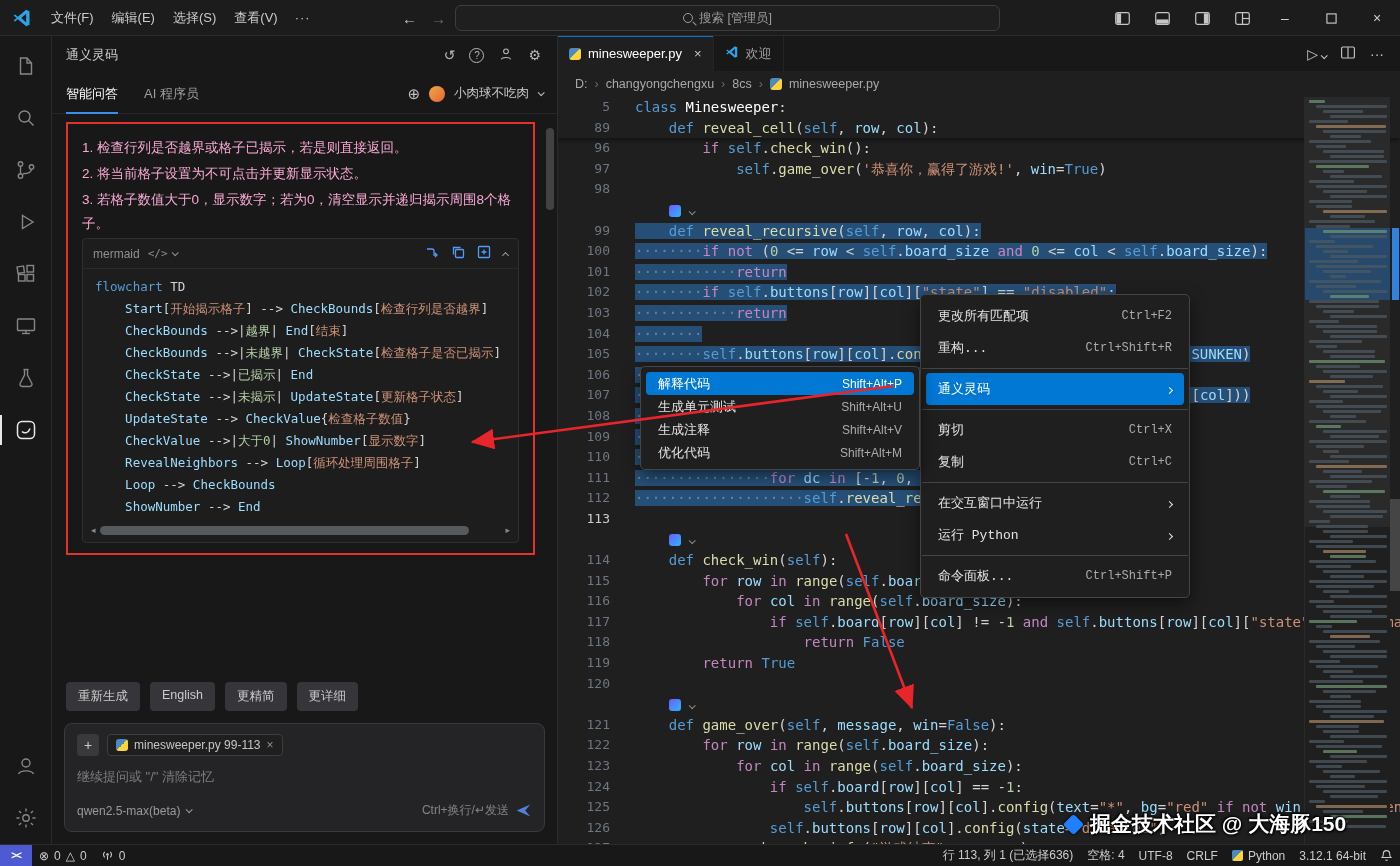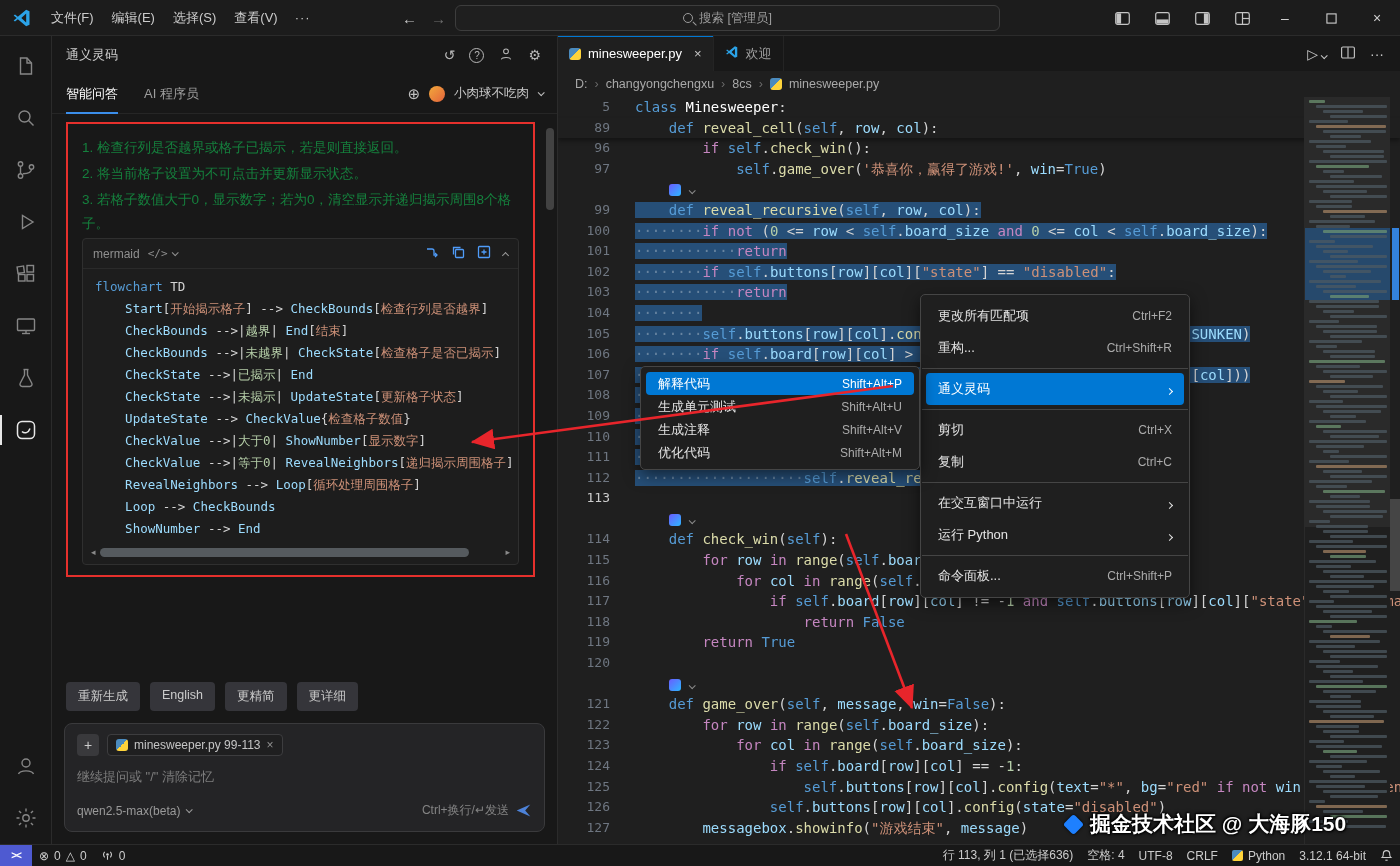--- a/index.html
+++ b/index.html
@@ -44,21 +44,21 @@
   .s-tab.active::after { content:""; position:absolute; left:0; right:0; bottom:0; height:2px; background:#3b8eea; }
   .tabs-right { margin-left:auto; display:flex; align-items:center; gap:9px; color:#c0c0c0; }
   .plus-circ { font-size:15px; color:#c0c0c0; }
   .avatar { width:16px; height:16px; border-radius:50%; background:linear-gradient(135deg,#f2a93b,#e4633c); display:inline-block; }
   .user-name { font-size:12.5px; color:#cccccc; }
   .chev { width:5px; height:5px; border-right:1.4px solid currentColor; border-bottom:1.4px solid currentColor; display:inline-block; transform:rotate(45deg) translateY(-1px); }
   .chev-right { transform:rotate(-45deg); }
 
   .sidebar-content { flex:1; position:relative; overflow:hidden; }
   .answer-box { margin:8px 22px 0 14px; border:2px solid #e5302c; padding:12px 14px 10px; }
-  .ans-li { color:#15803d; font-size:13.5px; line-height:24px; margin-bottom:2px; }
+  .ans-li { color:#f9a8d4; font-size:13.5px; line-height:24px; margin-bottom:2px; }
   .answer-heading { color:#ffffff; font-size:21px; font-weight:700; margin:14px 0 12px; }
   .code-block { background:#1d1d1d; border:1px solid #2f2f2f; border-radius:4px; }
   .cb-header { height:30px; display:flex; align-items:center; gap:8px; padding:0 10px; border-bottom:1px solid #2a2a2a; color:#8f8f8f; font-size:12px; }
   .cb-toggle { color:#8f8f8f; font-family:"DejaVu Sans Mono",monospace; font-size:11px; display:flex; align-items:center; gap:4px; }
   .cb-icons { margin-left:auto; display:flex; align-items:center; gap:12px; color:#4f9cf9; }
   .cb-icons svg { width:14px; height:14px; }
   .cb-body { padding:7px 0 2px; }
   .m-line { padding:0 12px; height:22px; line-height:22px; font-family:"DejaVu Sans Mono",monospace; font-size:12.5px; white-space:pre; }
   .hscroll { display:flex; align-items:center; gap:4px; margin:5px 8px 7px; height:10px; color:#8a8a8a; font-size:9px; }
   .hscroll .track { flex:1; height:9px; position:relative; }
@@ -115,21 +115,21 @@
   .statusbar { height:22px; background:#181818; border-top:1px solid #2b2b2b; display:flex; align-items:center; font-size:12px; color:#cccccc; }
   .remote-tile { width:32px; height:21px; background:#4e5ad1; color:#fff; display:flex; align-items:center; justify-content:center; font-size:10px; font-weight:bold; letter-spacing:-1px; }
   .sb-item { padding:0 7px; display:flex; align-items:center; gap:5px; height:22px; cursor:pointer; }
   .sb-glyph { font-size:12px; }
   .sb-right { margin-left:auto; display:flex; align-items:center; }
   .sb-item svg { width:13px; height:13px; }
   .pyicon-s { width:11px; height:11px; border-radius:2px; background:linear-gradient(135deg,#4b8bbe 50%,#ffd43b 50%); display:inline-block; }
 
   
   .menu { position:absolute; background:#1f1f1f; border:1px solid #454545; border-radius:5px; box-shadow:0 5px 16px rgba(0,0,0,.55); padding:5px 0; z-index:50; font-size:13px; color:#e4e4e4; }
-  #context-menu { left:920px; top:294px; width:270px; }
+  #context-menu { left:920px; top:294px; width:270px;font-family:Liberation Mono, monospace; }
   #tongyi-menu { left:640px; top:366px; width:280px; }
   .menu-row { display:flex; align-items:center; padding:0 12px; margin:0 5px; border-radius:4px; cursor:pointer; }
   #context-menu .menu-row { height:32px; }
   #tongyi-menu .menu-row { height:23px; }
   .menu-row.active { background:#0078d4; color:#ffffff; }
   .menu-short { margin-left:auto; color:#ababab; font-size:12px; }
   .menu-row.active .menu-short { color:#ffffff; }
   .menu-arrow { margin-left:auto; }
   .menu-sep { height:1px; background:#454545; margin:4px 1px; }
 
@@ -325,21 +325,20 @@
             </div>
             <div class="cb-body" id="mermaid-body">
                 <div class="m-line"><span class="tok-kw">flowchart</span><span class="tok-pl"> TD</span></div>
                 <div class="m-line"><span class="tok-pl">    </span><span class="tok-var">Start</span><span class="tok-pl">[</span><span class="tok-str">开始揭示格子</span><span class="tok-pl">] --&gt; </span><span class="tok-var">CheckBounds</span><span class="tok-pl">[</span><span class="tok-str">检查行列是否越界</span><span class="tok-pl">]</span></div>
                 <div class="m-line"><span class="tok-pl">    </span><span class="tok-var">CheckBounds</span><span class="tok-pl"> --&gt;|</span><span class="tok-num">越界</span><span class="tok-pl">| </span><span class="tok-var">End</span><span class="tok-pl">[</span><span class="tok-str">结束</span><span class="tok-pl">]</span></div>
                 <div class="m-line"><span class="tok-pl">    </span><span class="tok-var">CheckBounds</span><span class="tok-pl"> --&gt;|</span><span class="tok-num">未越界</span><span class="tok-pl">| </span><span class="tok-var">CheckState</span><span class="tok-pl">[</span><span class="tok-str">检查格子是否已揭示</span><span class="tok-pl">]</span></div>
                 <div class="m-line"><span class="tok-pl">    </span><span class="tok-var">CheckState</span><span class="tok-pl"> --&gt;|</span><span class="tok-num">已揭示</span><span class="tok-pl">| </span><span class="tok-var">End</span></div>
                 <div class="m-line"><span class="tok-pl">    </span><span class="tok-var">CheckState</span><span class="tok-pl"> --&gt;|</span><span class="tok-num">未揭示</span><span class="tok-pl">| </span><span class="tok-var">UpdateState</span><span class="tok-pl">[</span><span class="tok-str">更新格子状态</span><span class="tok-pl">]</span></div>
                 <div class="m-line"><span class="tok-pl">    </span><span class="tok-var">UpdateState</span><span class="tok-pl"> --&gt; </span><span class="tok-var">CheckValue</span><span class="tok-pl">{</span><span class="tok-str">检查格子数值</span><span class="tok-pl">}</span></div>
                 <div class="m-line"><span class="tok-pl">    </span><span class="tok-var">CheckValue</span><span class="tok-pl"> --&gt;|</span><span class="tok-num">大于0</span><span class="tok-pl">| </span><span class="tok-var">ShowNumber</span><span class="tok-pl">[</span><span class="tok-str">显示数字</span><span class="tok-pl">]</span></div>
-                <div class="m-line"><span class="tok-pl">    </span><span class="tok-var">CheckValue</span><span class="tok-pl"> --&gt;|</span><span class="tok-num">等于0</span><span class="tok-pl">| </span><span class="tok-var">RevealNeighbors</span><span class="tok-pl">[</span><span class="tok-str">递归揭示周围格子</span><span class="tok-pl">]</span></div>
                 <div class="m-line"><span class="tok-pl">    </span><span class="tok-var">RevealNeighbors</span><span class="tok-pl"> --&gt; </span><span class="tok-var">Loop</span><span class="tok-pl">[</span><span class="tok-str">循环处理周围格子</span><span class="tok-pl">]</span></div>
                 <div class="m-line"><span class="tok-pl">    </span><span class="tok-var">Loop</span><span class="tok-pl"> --&gt; </span><span class="tok-var">CheckBounds</span></div>
                 <div class="m-line"><span class="tok-pl">    </span><span class="tok-var">ShowNumber</span><span class="tok-pl"> --&gt; </span><span class="tok-var">End</span></div>
               </div>
             <div class="hscroll">
               <span>◂</span>
               <span class="track">
                   <span class="thumb"></span>
                 </span>
               <span>▸</span>
@@ -408,20 +407,21 @@
           <span class="crumb-sep">›</span>
           <span class="pyicon"></span>
           <span class="crumb">minesweeper.py</span>
         </div>
       <div class="code-area">
         <div id="code-lines">
             <div class="code-row sticky"><span class="ln">5</span><span><span class="tok-kw">class </span><span class="tok-cls">Minesweeper</span><span class="tok-pl">:</span></span></div>
             <div class="code-row sticky sticky-last"><span class="ln">89</span><span><span class="tok-pl">    </span><span class="tok-kw">def </span><span class="tok-fn">reveal_cell</span><span class="tok-pl">(</span><span class="tok-self">self</span><span class="tok-pl">, </span><span class="tok-var">row</span><span class="tok-pl">, </span><span class="tok-var">col</span><span class="tok-pl">):</span></span></div>
             <div class="code-row"><span class="ln">96</span><span><span class="tok-pl">        </span><span class="tok-ctrl">if </span><span class="tok-self">self</span><span class="tok-pl">.</span><span class="tok-fn">check_win</span><span class="tok-pl">():</span></span></div>
             <div class="code-row"><span class="ln">97</span><span><span class="tok-pl">            </span><span class="tok-self">self</span><span class="tok-pl">.</span><span class="tok-fn">game_over</span><span class="tok-pl">(</span><span class="tok-str">'恭喜你，赢得了游戏!'</span><span class="tok-pl">, </span><span class="tok-var">win</span><span class="tok-pl">=</span><span class="tok-kw">True</span><span class="tok-pl">)</span></span></div>
+            <div class="code-row"><span class="ln">98</span><span></span></div>
             <div class="code-row"><span class="ai-badge"></span><span class="icon-chev"><span class="chev"></span></span></div>
             <div class="code-row"><span class="ln">99</span><span class="sel-span"><span class="tok-pl">    </span><span class="tok-kw">def </span><span class="tok-fn">reveal_recursive</span><span class="tok-pl">(</span><span class="tok-self">self</span><span class="tok-pl">, </span><span class="tok-var">row</span><span class="tok-pl">, </span><span class="tok-var">col</span><span class="tok-pl">):</span></span></div>
             <div class="code-row"><span class="ln">100</span><span class="sel-span"><span class="tok-ws">········</span><span class="tok-ctrl">if </span><span class="tok-ctrl">not </span><span class="tok-pl">(</span><span class="tok-num">0</span><span class="tok-pl"> &lt;= </span><span class="tok-var">row</span><span class="tok-pl"> &lt; </span><span class="tok-self">self</span><span class="tok-pl">.</span><span class="tok-var">board_size</span><span class="tok-ctrl"> and </span><span class="tok-num">0</span><span class="tok-pl"> &lt;= </span><span class="tok-var">col</span><span class="tok-pl"> &lt; </span><span class="tok-self">self</span><span class="tok-pl">.</span><span class="tok-var">board_size</span><span class="tok-pl">):</span></span></div>
             <div class="code-row"><span class="ln">101</span><span class="sel-span"><span class="tok-ws">············</span><span class="tok-ctrl">return</span></span></div>
             <div class="code-row"><span class="ln">102</span><span class="sel-span"><span class="tok-ws">········</span><span class="tok-ctrl">if </span><span class="tok-self">self</span><span class="tok-pl">.</span><span class="tok-var">buttons</span><span class="tok-pl">[</span><span class="tok-var">row</span><span class="tok-pl">][</span><span class="tok-var">col</span><span class="tok-pl">][</span><span class="tok-str">"state"</span><span class="tok-pl">] == </span><span class="tok-str">"disabled"</span><span class="tok-pl">:</span></span></div>
             <div class="code-row"><span class="ln">103</span><span class="sel-span"><span class="tok-ws">············</span><span class="tok-ctrl">return</span></span></div>
             <div class="code-row"><span class="ln">104</span><span class="sel-span"><span class="tok-ws">········</span></span></div>
             <div class="code-row"><span class="ln">105</span><span class="sel-span"><span class="tok-ws">········</span><span class="tok-self">self</span><span class="tok-pl">.</span><span class="tok-var">buttons</span><span class="tok-pl">[</span><span class="tok-var">row</span><span class="tok-pl">][</span><span class="tok-var">col</span><span class="tok-pl">].</span><span class="tok-fn">config</span><span class="tok-pl">(</span><span class="tok-var">state</span><span class="tok-pl">=</span><span class="tok-str">"disabled"</span><span class="tok-pl">, </span><span class="tok-var">relief</span><span class="tok-pl">=</span><span class="tok-var">tk</span><span class="tok-pl">.</span><span class="tok-var">SUNKEN</span><span class="tok-pl">)</span></span></div>
             <div class="code-row"><span class="ln">106</span><span class="sel-span"><span class="tok-ws">········</span><span class="tok-ctrl">if </span><span class="tok-self">self</span><span class="tok-pl">.</span><span class="tok-var">board</span><span class="tok-pl">[</span><span class="tok-var">row</span><span class="tok-pl">][</span><span class="tok-var">col</span><span class="tok-pl">] &gt; </span><span class="tok-num">0</span><span class="tok-pl">:</span></span></div>
             <div class="code-row"><span class="ln">107</span><span class="sel-span"><span class="tok-ws">············</span><span class="tok-self">self</span><span class="tok-pl">.</span><span class="tok-var">buttons</span><span class="tok-pl">[</span><span class="tok-var">row</span><span class="tok-pl">][</span><span class="tok-var">col</span><span class="tok-pl">].</span><span class="tok-fn">config</span><span class="tok-pl">(</span><span class="tok-var">text</span><span class="tok-pl">=</span><span class="tok-fn">str</span><span class="tok-pl">(</span><span class="tok-self">self</span><span class="tok-pl">.</span><span class="tok-var">board</span><span class="tok-pl">[</span><span class="tok-var">row</span><span class="tok-pl">][</span><span class="tok-var">col</span><span class="tok-pl">]))</span></span></div>

